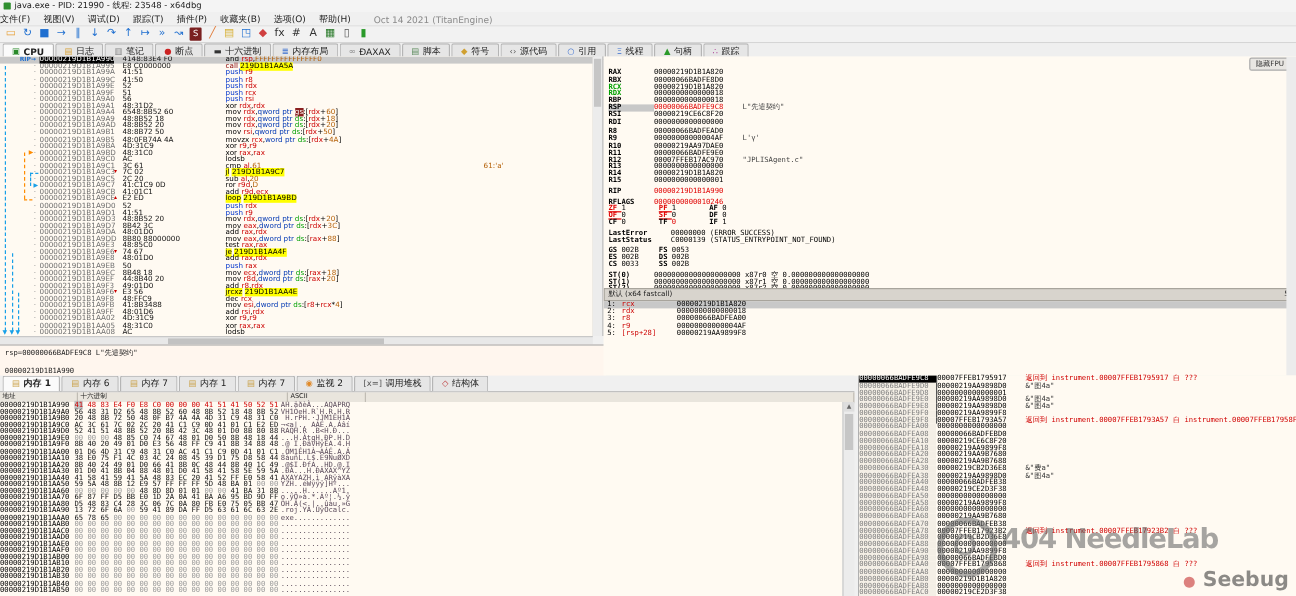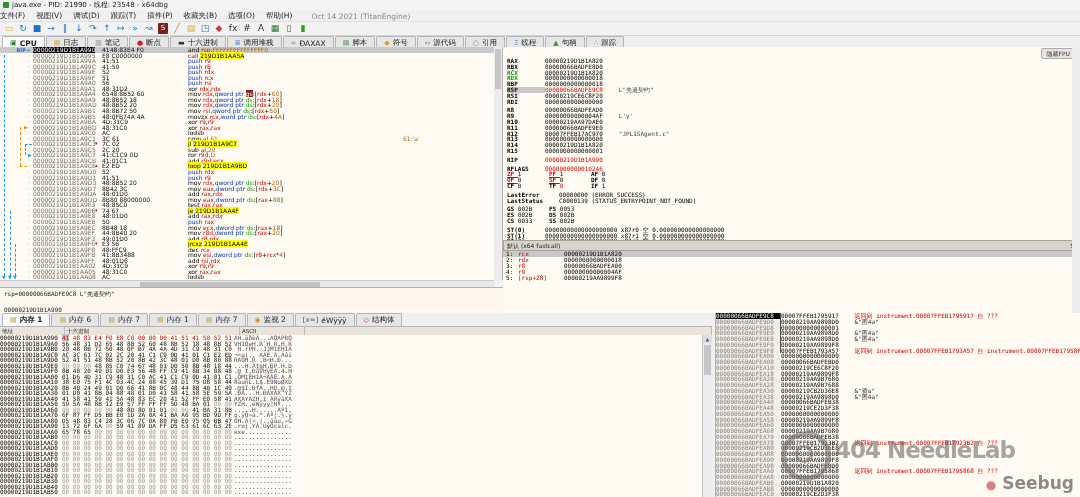--- a/index.html
+++ b/index.html
@@ -166,21 +166,21 @@
     <div class="tab">
       <span class="tico" style="color: rgb(204, 34, 34);">●</span>
       <span>断点</span>
     </div>
     <div class="tab">
       <span class="tico" style="color: rgb(51, 51, 51);">▬</span>
       <span>十六进制</span>
     </div>
     <div class="tab">
       <span class="tico" style="color: rgb(58, 111, 208);">≣</span>
-      <span>调用堆栈</span>
+      <span>内存布局</span>
     </div>
     <div class="tab">
       <span class="tico" style="color: rgb(136, 136, 136);">∞</span>
       <span>ÐAXAX</span>
     </div>
     <div class="tab">
       <span class="tico" style="color: rgb(90, 138, 90);">▤</span>
       <span>脚本</span>
     </div>
     <div class="tab">
@@ -354,21 +354,21 @@
       <div class="tab">
         <span class="tico" style="color: rgb(202, 162, 74);">▤</span>
         <span>内存 7</span>
       </div>
       <div class="tab">
         <span class="tico" style="color: rgb(224, 138, 42);">◉</span>
         <span>监视 2</span>
       </div>
       <div class="tab">
         <span class="tico" style="color: rgb(85, 85, 85);">[x=]</span>
-        <span>éWÿÿÿ</span>
+        <span>调用堆栈</span>
       </div>
       <div class="tab">
         <span class="tico" style="color: rgb(192, 68, 68);">◇</span>
         <span>结构体</span>
       </div>
     </div>
   <div id="dhead">
       <span style="width: 62px; flex: 0 0 auto;">地址</span>
       <span style="width: 172px; flex: 0 0 auto;">十六进制</span>
       <span style="width: 62px; flex: 0 0 auto;">ASCII</span>

